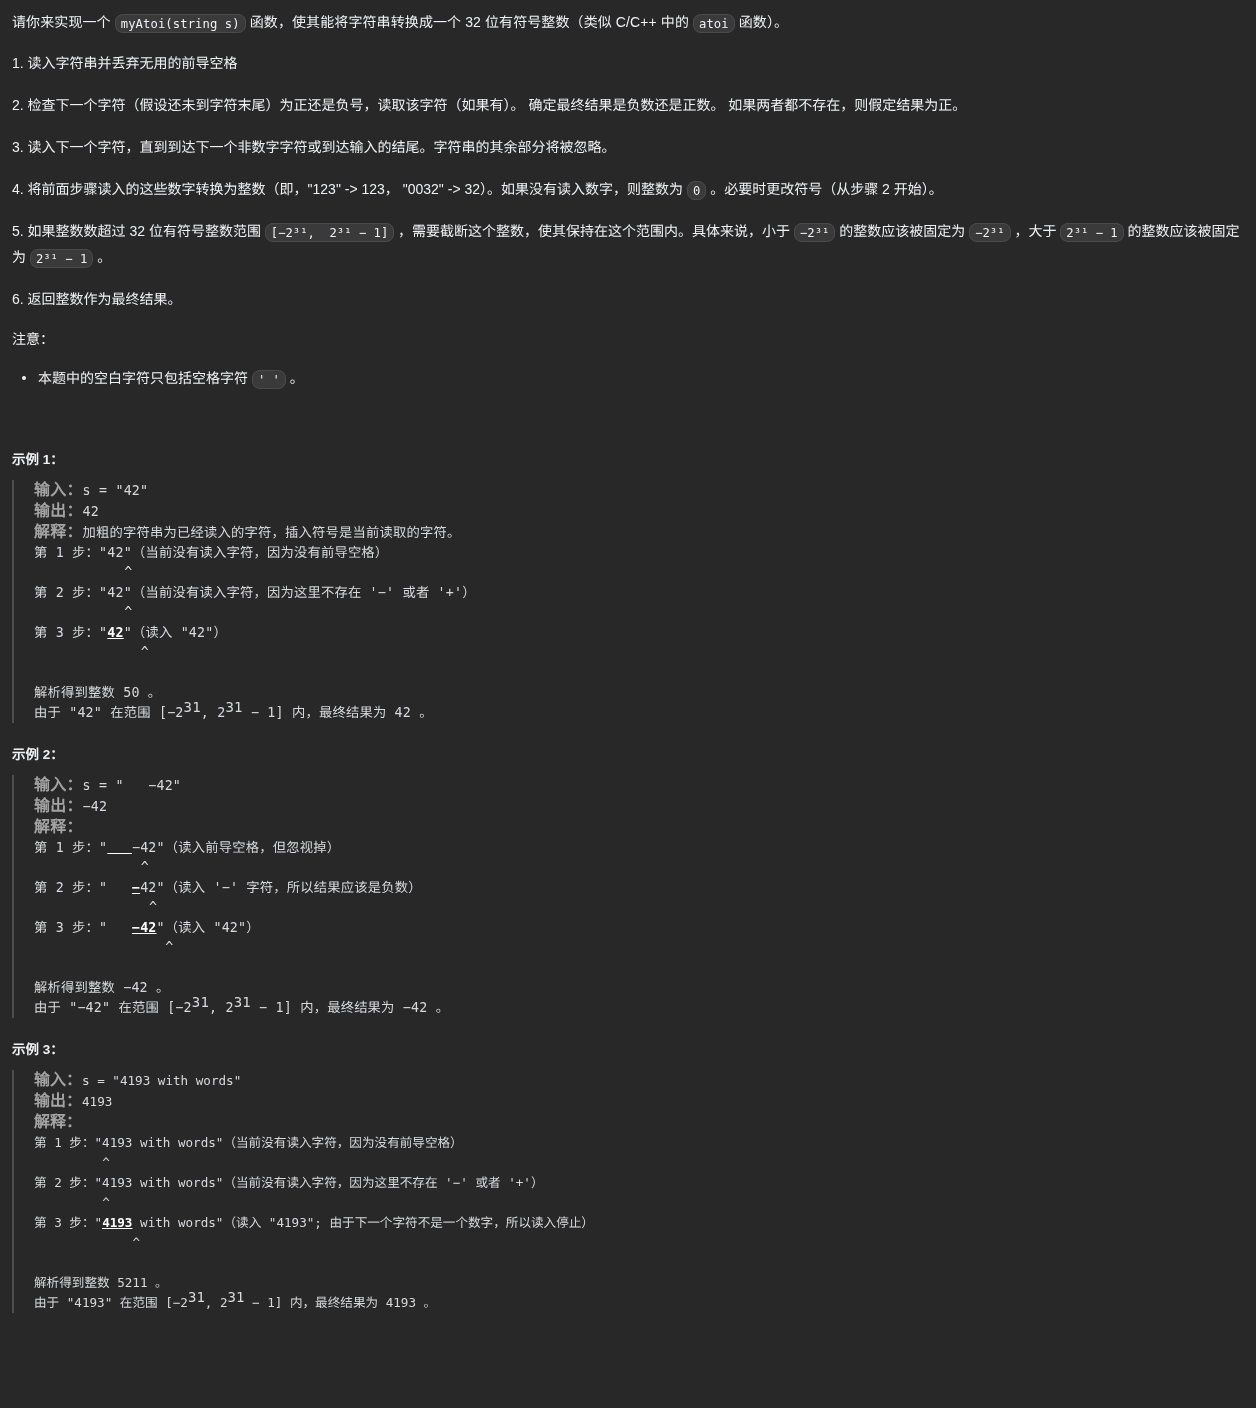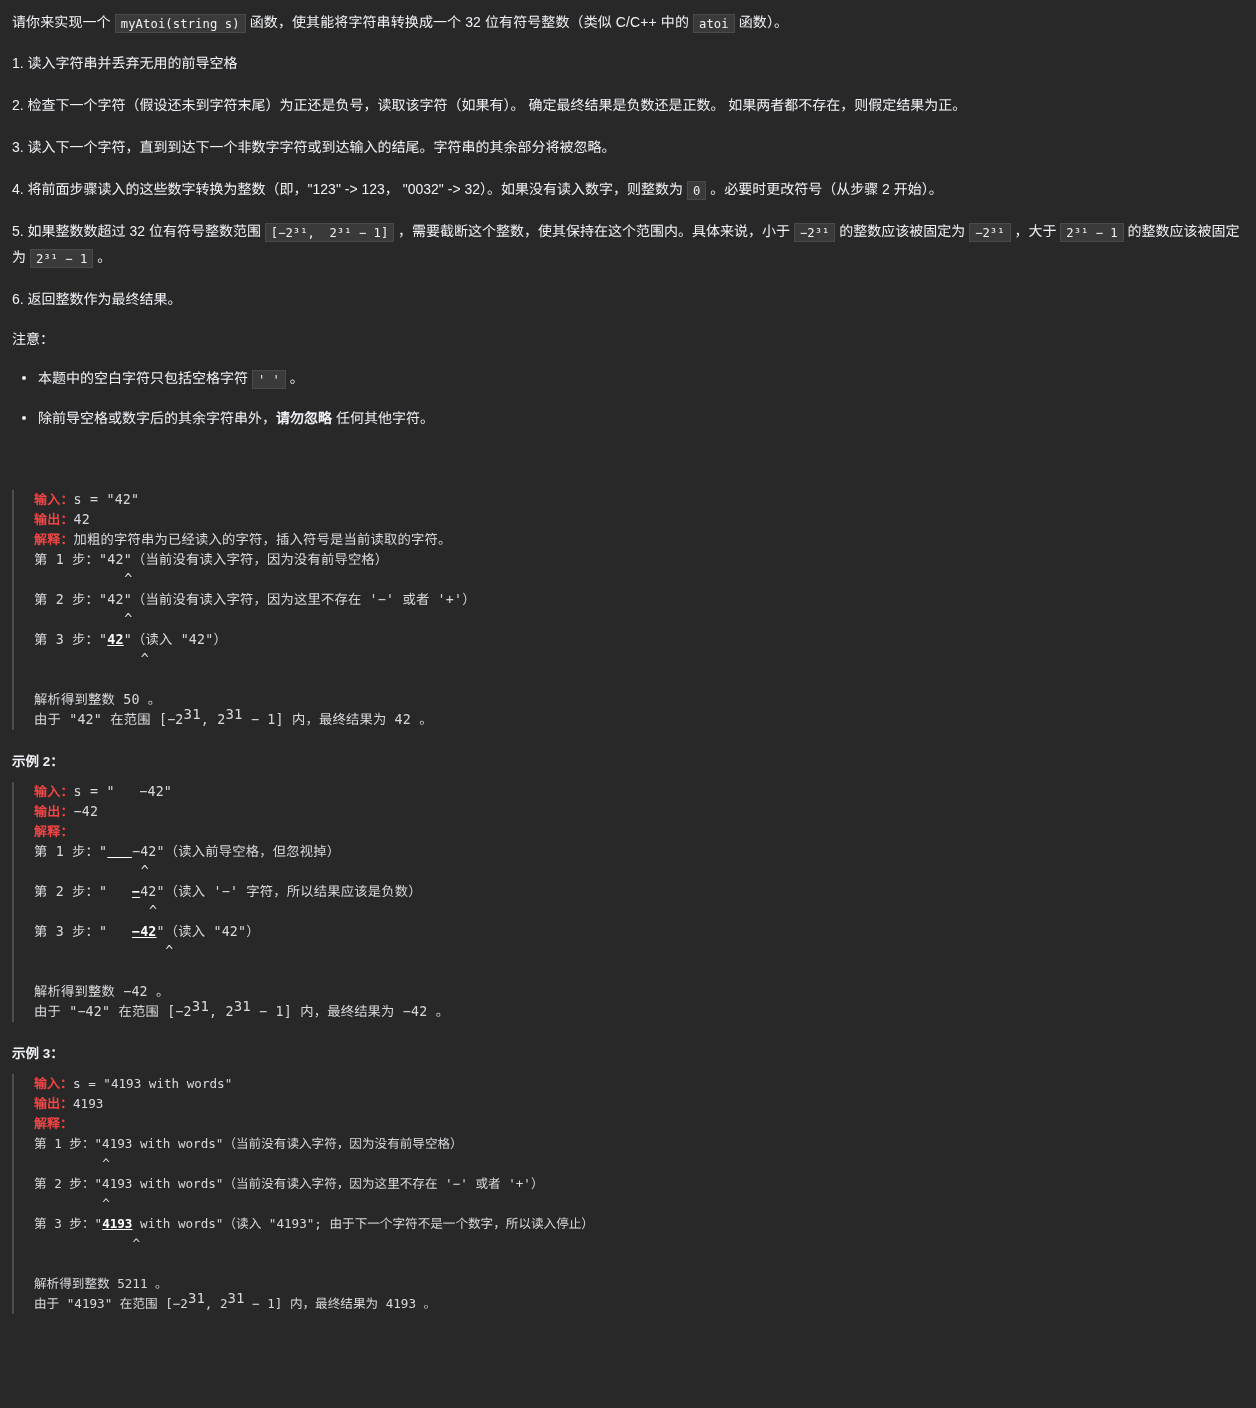--- a/index.html
+++ b/index.html
@@ -47,21 +47,21 @@
     font-weight: 700;
     line-height: 20px;
   }
 
   
   code.chip {
     font-family: "DejaVu Sans Mono", "Liberation Mono", monospace;
     font-size: 12.2px;
     background: #3a3a3a;
     border: 1px solid #4a4a4a;
-    border-radius: 0;
+    border-radius: 8px;
     padding: 1.5px 5px;
     color: #eff1f6;
     white-space: pre;
     line-height: 1.2;
     vertical-align: baseline;
   }
   code.chip.blank { letter-spacing: 0; }
 
   
   ul.bullets {
@@ -100,24 +100,24 @@
     line-height: 20px;
     white-space: pre-wrap;
     color: #d7d9dd;
     letter-spacing: 0.2px;
   }
   pre.example-pre.narrow {
     font-size: 12.6px;
     letter-spacing: 0;
   }
   pre.example-pre b {
-    color: #ef4444;
+    color: #a3a3a3;
     font-weight: 700;
     font-family: Liberation Serif, serif;
-    font-size: 13px;
+    font-size: 16px;
   }
   pre.example-pre u {
     text-decoration: underline;
     font-weight: 700;
     color: #ffffff;
   }
   pre.example-pre sup {
     font-size: 14px;
     vertical-align: super;
     line-height: 0;
@@ -159,27 +159,25 @@
   <p class="step">
     <span>6. </span><span>返回整数作为最终结果。</span>
   </p>
 
   <h3 class="section-title">注意：</h3>
 
   <ul class="bullets">
     <li>
       <span>本题中的空白字符只包括空格字符 </span><code class="chip blank">' '</code><span> 。</span>
     </li>
-    <li>
-      <span>除前导空格或数字后的其余字符串外，</span><span class="bold">请勿忽略</span><span> 任何其他字符。</span>
-    </li>
   </ul>
 
   <div class="spacer-lg"></div>
 
+  <h3 class="example-title">示例 1：</h3>
   <div class="example-block">
     <pre class="example-pre"><b>输入：</b><span>s = "42"</span>
 <b>输出：</b><span>42</span>
 <b>解释：</b><span>加粗的字符串为已经读入的字符，插入符号是当前读取的字符。</span>
 <span>第 1 步："42"（当前没有读入字符，因为没有前导空格）</span>
 <span>           ^</span>
 <span>第 2 步："42"（当前没有读入字符，因为这里不存在 '−' 或者 '+'）</span>
 <span>           ^</span>
 第 3 步："<u>42</u>"（读入 "42"）
 <span>             ^</span>

